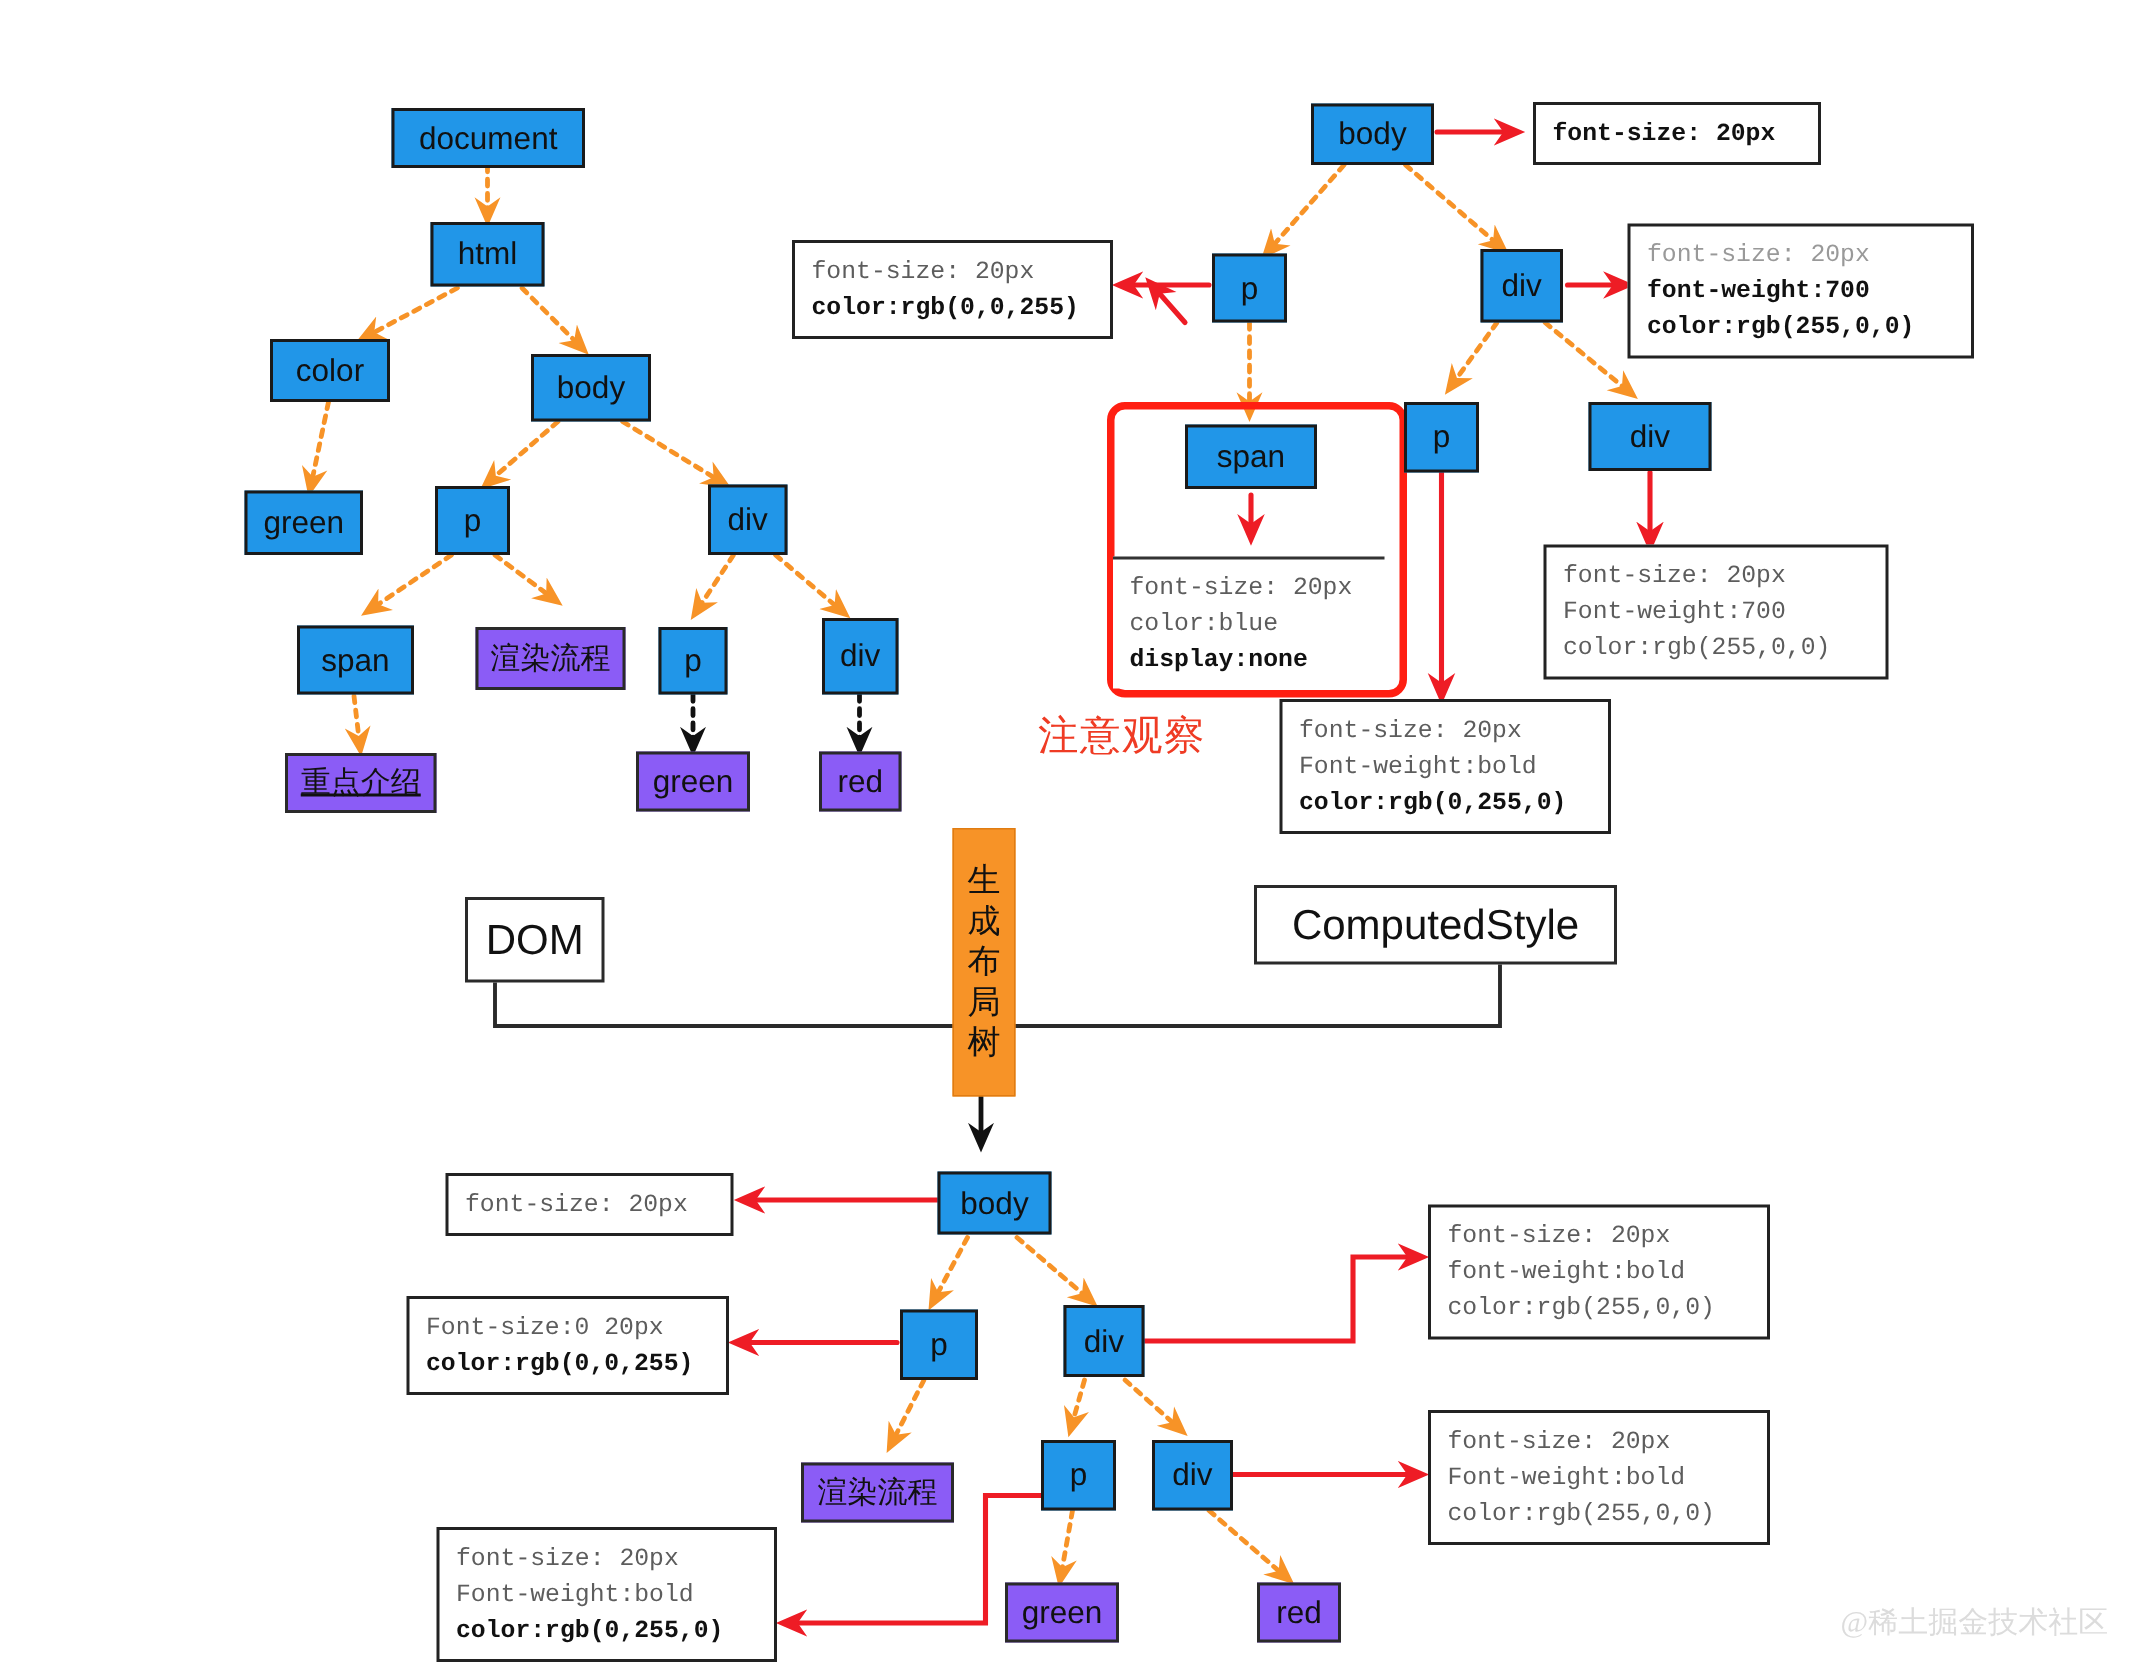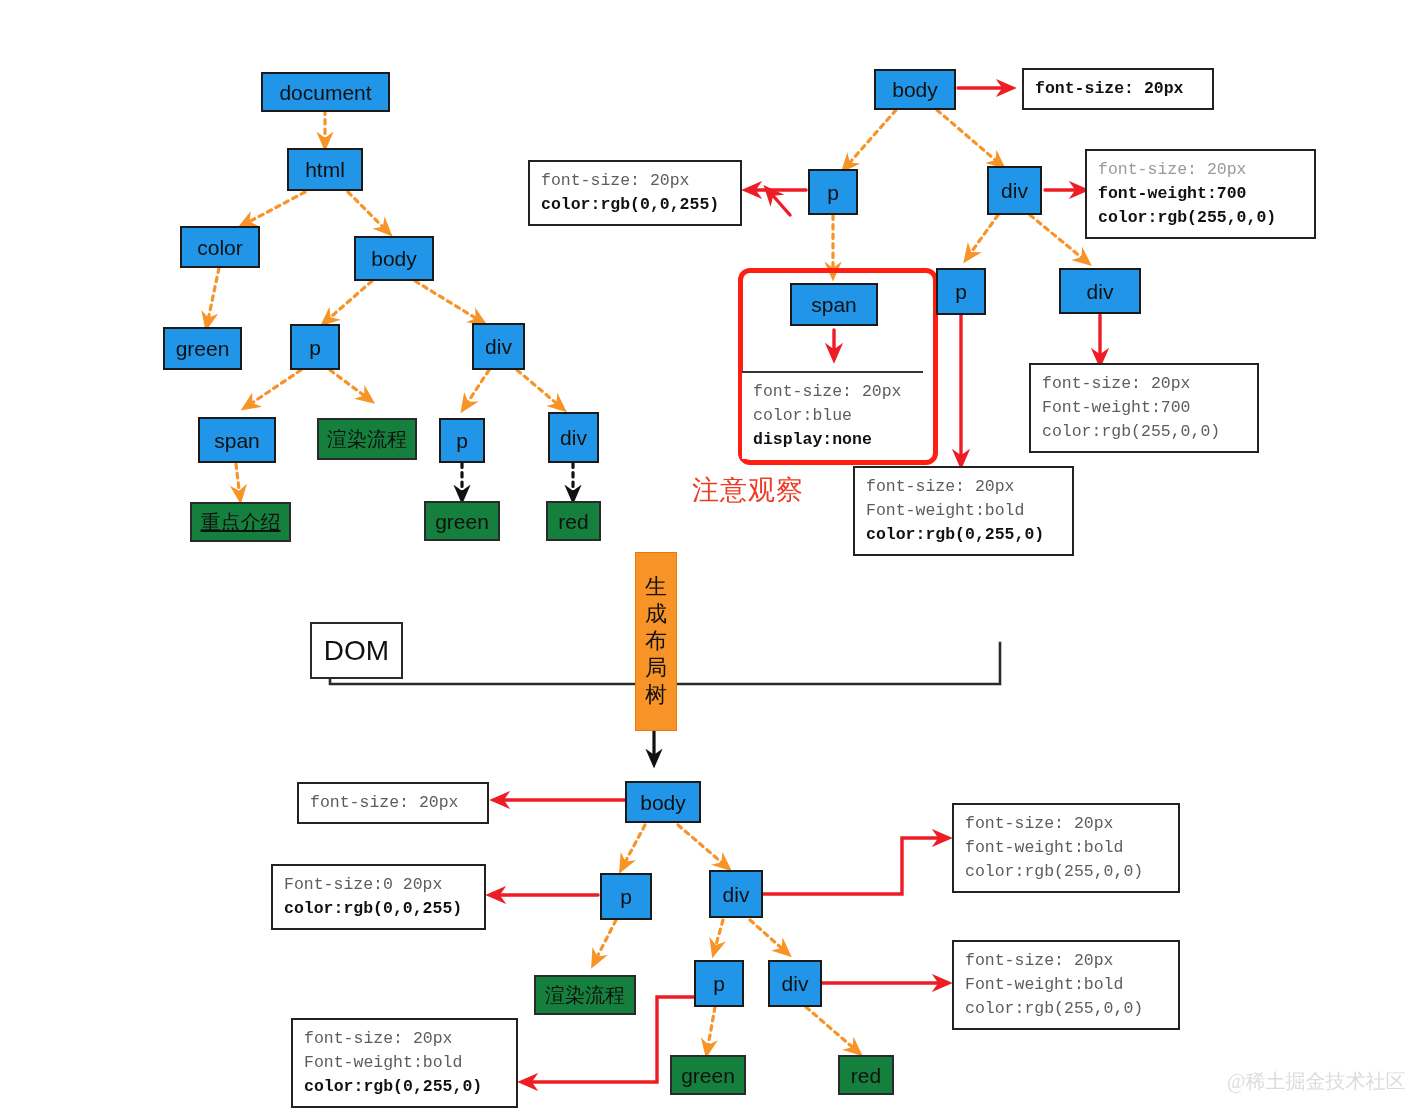--- a/index.html
+++ b/index.html
@@ -11,21 +11,21 @@
   svg.edges{position:absolute;left:0;top:0;width:1420px;height:1118px;pointer-events:none;}
 
   
   .node{
     position:absolute;box-sizing:border-box;
     background:#2196e8;border:2px solid #1a1a1a;
     color:#111;display:flex;align-items:center;justify-content:center;
     font-family:"Liberation Sans","DejaVu Sans",sans-serif;
     font-size:21px;line-height:1;white-space:nowrap;z-index:3;
   }
-  .node.text{background:#15803d;border:2px solid #2a2a2a;}
+  .node.text{background:#8b5cf6;border:2px solid #2a2a2a;}
   .node.cn{font-size:20px;}
 
   
   .stylebox{
     position:absolute;box-sizing:border-box;
     background:#fff;border:2px solid #222;
     font-family:"Liberation Mono","DejaVu Sans Mono",monospace;
     font-size:16.5px;line-height:1.45;
     padding:7px 10px 7px 11px;z-index:3;white-space:nowrap;
   }
@@ -244,22 +244,25 @@
   </div>
 
   <div class="stylebox" style="left:853px;top:466px;width:221px;">
     <span class="ln g">font-size: 20px</span>
     <span class="ln g">Font-weight:bold</span>
     <span class="ln b">color:rgb(0,255,0)</span>
   </div>
 
   <div class="note" style="left:664px;top:472px;">注意观察</div>
 
-  <div class="plainbox" style="left:310px;top:598px;width:93px;height:57px;font-size:28px;margin-top:24px;">
+  <div class="plainbox" style="left:310px;top:598px;width:93px;height:57px;font-size:28px;">
     <span>DOM</span>
+  </div>
+  <div class="plainbox" style="left:836px;top:590px;width:242px;height:53px;font-size:28px;">
+    <span>ComputedStyle</span>
   </div>
 
   <div class="banner" style="left:635px;top:552px;width:40px;height:177px;">
     <span>生</span>
     <span>成</span>
     <span>布</span>
     <span>局</span>
     <span>树</span>
   </div>
 

